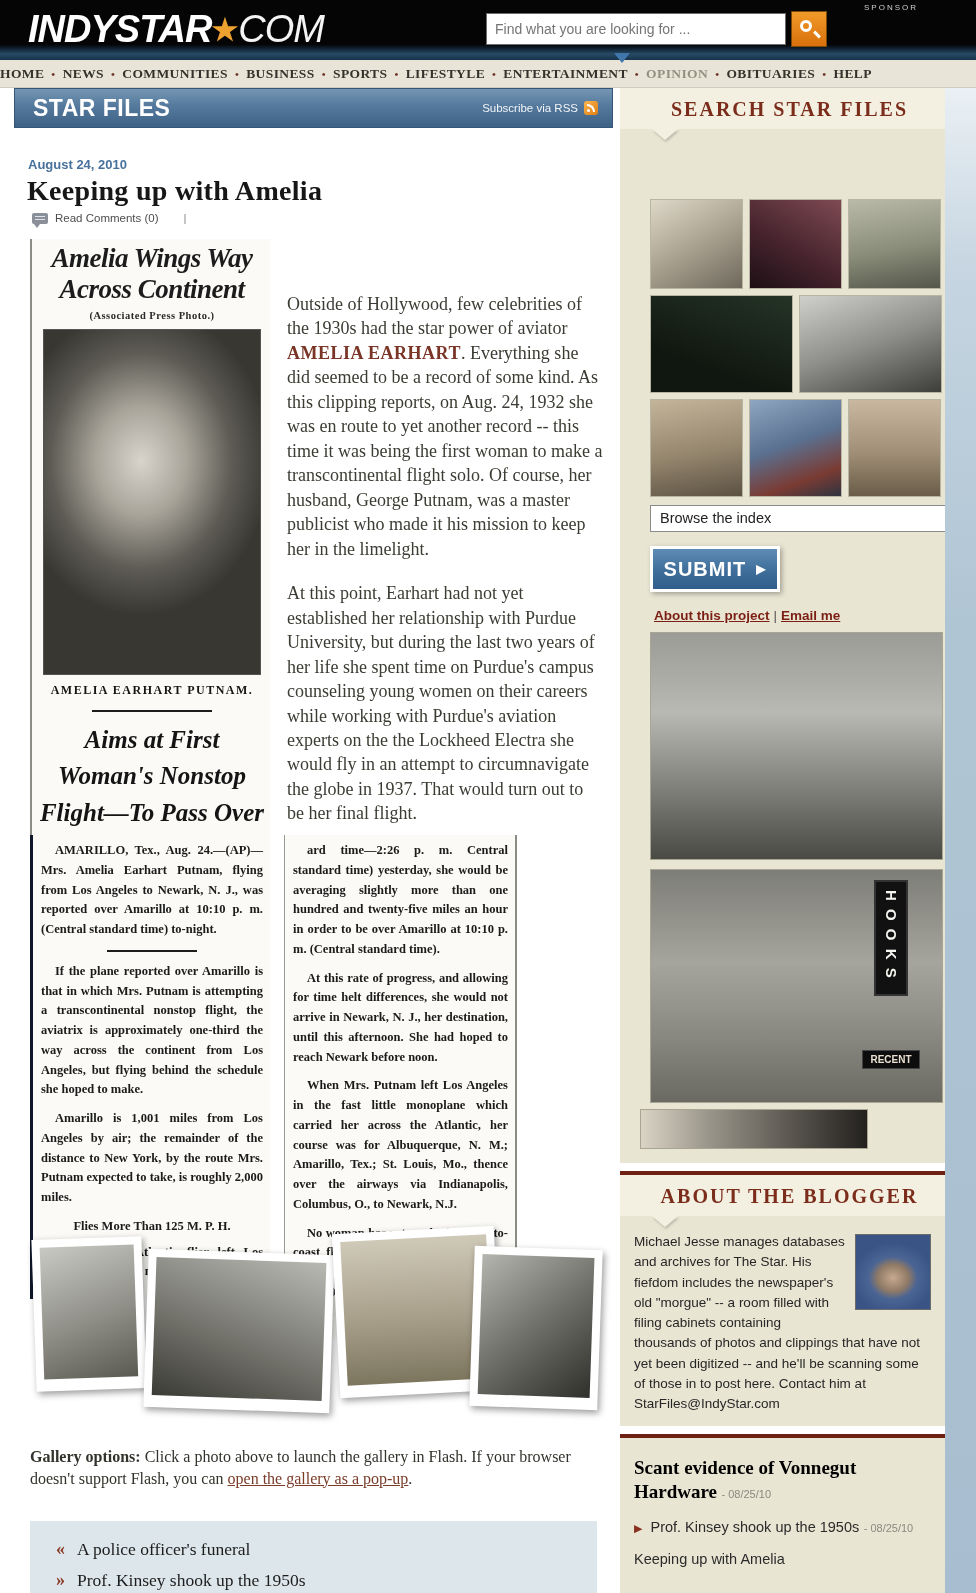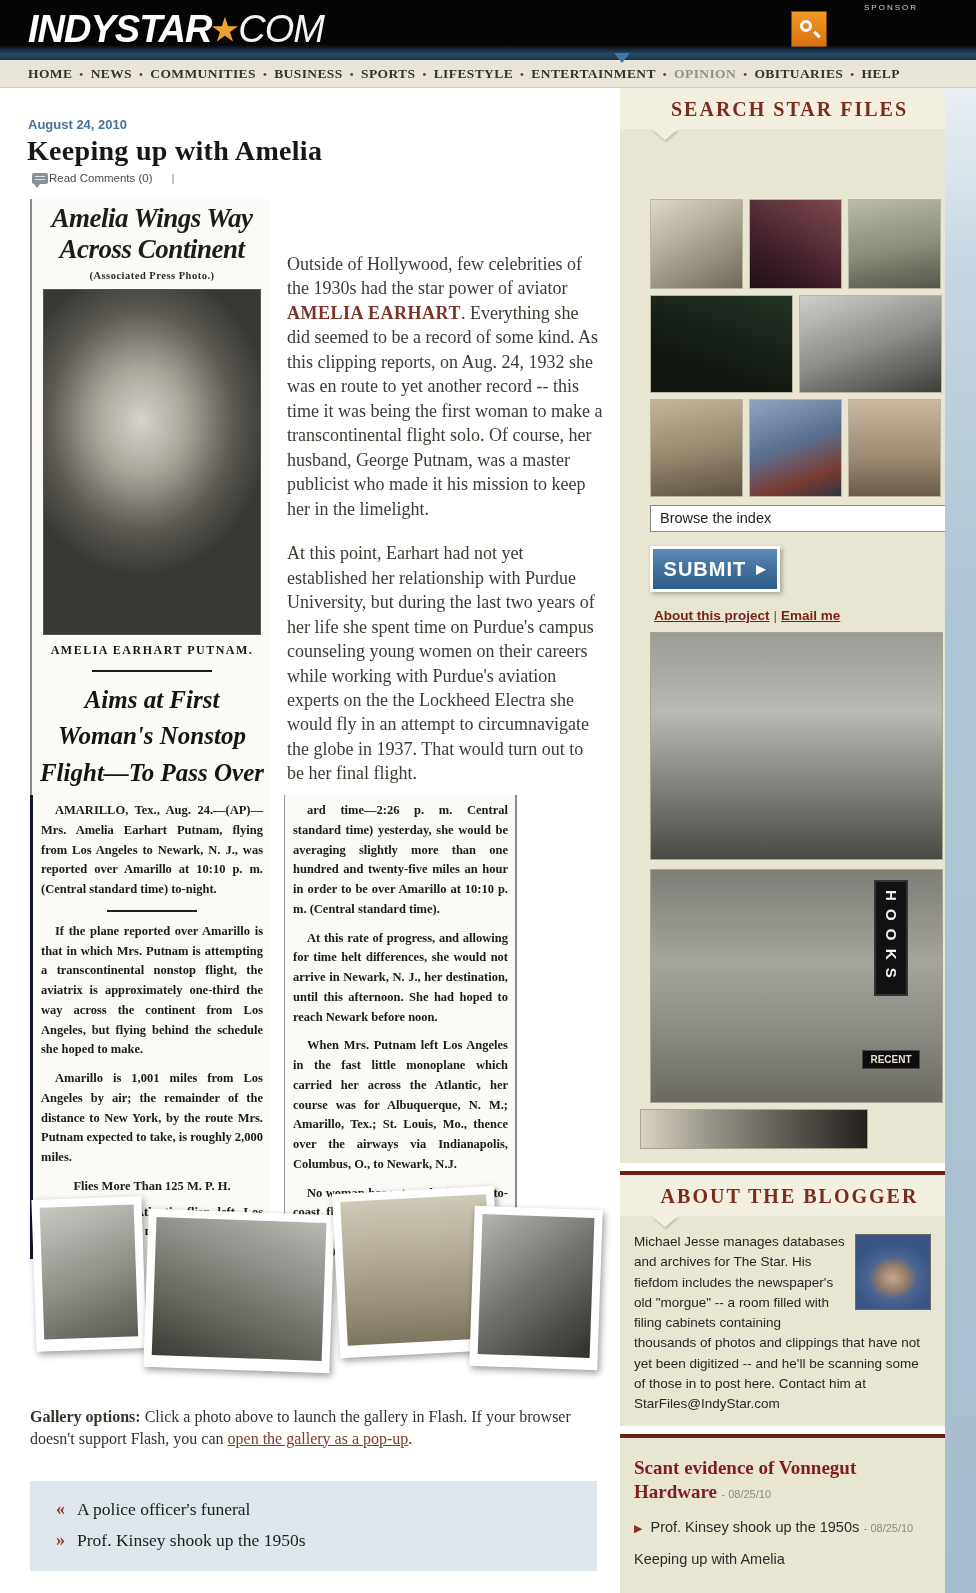--- a/index.html
+++ b/index.html
@@ -17,39 +17,39 @@
   .searchbox { position:absolute; left:486px; top:13px; width:300px; height:32px; border:1px solid #6b6b6b; background:#fff; padding:0 8px; font-size:14px; color:#555; font-family:"Liberation Sans", sans-serif; }
   .searchbtn { position:absolute; left:791px; top:11px; width:36px; height:36px; border:1px solid #7c4a08;
                background:linear-gradient(180deg,#f09a29 0,#d9700c 100%); cursor:pointer; }
   .mag { position:absolute; left:8px; top:8px; width:12px; height:12px; border:3px solid #fff; border-radius:50%; }
   .mag::after { content:""; position:absolute; left:10px; top:10px; width:8px; height:3px; background:#fff; transform:rotate(45deg); }
   .hdr-tri { position:absolute; left:614px; top:53px; width:0; height:0; border-left:8px solid transparent; border-right:8px solid transparent; border-top:10px solid #4176ab; z-index:5; }
 
   
   .nav { position:absolute; left:0; top:60px; width:976px; height:28px; background:#e8e5d8; border-bottom:1px solid #cfccbd;
          font-family:"Liberation Serif", serif; font-weight:bold; font-size:13.5px; color:#33322b;
-         display:flex; align-items:center; padding-left:28px; letter-spacing:.4px; }
+         display:flex; align-items:center; letter-spacing:.4px; }
   .nav span.item { cursor:pointer; }
   .nav span.sep { color:#6e3325; margin:0 7px; font-size:11px; }
   .nav span.active { color:#93917f; cursor:default; }
 
   
   .main { position:absolute; left:14px; top:88px; width:599px; }
 
   .sfbar { height:40px; background:linear-gradient(180deg,#7496b3 0,#54799c 45%,#3d6286 100%); border:1px solid #35567a;
            display:flex; align-items:center; justify-content:space-between; padding:0 14px 0 18px; }
   .sfbar .t { color:#fff; font-weight:bold; font-size:23px; letter-spacing:.5px; }
   .sfbar .sub { color:#f2f5f8; font-size:11.5px; display:flex; align-items:center; gap:6px; }
   .rss { width:14px; height:14px; background:linear-gradient(135deg,#f9b64d 0,#e07c12 100%); border-radius:3px; position:relative; }
   .rss::before { content:""; position:absolute; left:3px; bottom:3px; width:3px; height:3px; background:#fff; border-radius:50%; }
   .rss::after { content:""; position:absolute; left:3px; bottom:3px; width:8px; height:8px; border:2px solid #fff; border-left:none; border-bottom:none; border-radius:0 10px 0 0; box-sizing:border-box; }
 
   .pdate { margin:29px 0 0 14px; color:#48719c; font-size:13px; font-weight:bold; }
   .ptitle { margin:3px 0 0 13px; font-family:"Liberation Serif", serif; font-size:28px; color:#171717; letter-spacing:.3px; }
-  .commentsrow { margin:5px 0 0 18px; display:flex; align-items:center; gap:1px; color:#4d4d4d; font-size:11.5px; }
+  .commentsrow { margin:5px 0 0 18px; display:flex; align-items:center; gap:7px; color:#4d4d4d; font-size:11.5px; }
   .cicon { width:16px; height:11px; background:#8a9099; border-radius:2px; position:relative; }
   .cicon::before { content:""; position:absolute; left:2px; bottom:-4px; border-left:3px solid transparent; border-right:3px solid transparent; border-top:4px solid #8a9099; }
   .cicon::after { content:""; position:absolute; left:3px; top:3px; width:10px; height:1px; background:#dfe3e8; box-shadow:0 3px 0 #dfe3e8; }
   .vbar { color:#888; margin-left:18px; }
 
   
   .cliparea { position:relative; height:977px; margin-top:13px; font-family:"Liberation Serif", serif; }
   .cliptop { position:absolute; left:16px; top:2px; width:240px; background:#fbfaf6; border-left:2px solid #8c8c86; padding:4px 4px 0 6px; }
   .cheadline { font-size:27px; font-weight:bold; font-style:italic; color:#1c1c1c; text-align:center; line-height:1.15; letter-spacing:-.5px; }
   .ccredit { text-align:center; font-size:10.5px; font-weight:bold; color:#2a2a2a; margin-top:5px; letter-spacing:.5px; }
@@ -131,35 +131,36 @@
   .hsign { position:absolute; right:34px; top:10px; width:34px; background:#111; color:#f5f5f0; text-align:center;
            font-weight:bold; font-size:15px; line-height:1.55; padding:8px 0; border:2px solid #333; }
   .dsign { position:absolute; right:22px; top:180px; width:58px; background:#0d0d0d; color:#e8e0d0; text-align:center;
            font-weight:bold; font-size:10px; padding:3px 0; border:1px solid #444; }
   .strip { width:228px; height:40px; border:1px solid #a9a593; margin-top:6px; margin-left:-10px;
            background:linear-gradient(90deg,#d9d4c4 0,#9a958a 30%,#54504a 70%,#23211e 100%); }
   .mrule { height:4px; background:#6e2012; box-shadow:0 1px 0 #3c1008; margin-top:8px; }
   .bio-panel { padding:16px 12px 12px 14px; font-size:13.5px; color:#262626; line-height:1.5; }
   .bio-pic { float:right; width:76px; height:76px; margin:2px 2px 6px 10px; border:1px solid #6b6b6b;
              background:radial-gradient(ellipse 55% 48% at 50% 58%, #c7a98f 0, #8f7a66 38%, #4a6494 60%, #3a5585 100%); }
-  .feat { font-family:"Liberation Serif", serif; font-weight:bold; font-size:19px; color:#7f1d1d; line-height:1.25; }
+  .feat { font-family:"Liberation Serif", serif; font-weight:bold; font-size:19px; color:#000000; line-height:1.25; }
   .fdate, .edate { color:#8a8a80; font-size:11px; font-weight:normal; font-family:"Liberation Sans", sans-serif; }
   .recent-panel { padding:18px 10px 10px 14px; }
   .entry { display:flex; align-items:baseline; gap:8px; margin-top:14px; cursor:pointer; }
   .ebullet { color:#8a3020; font-size:11px; }
   .elabel { font-size:14.5px; color:#2b2b2b; }
   .rightstrip { position:absolute; right:0; top:88px; width:31px; height:1505px;
                 background:linear-gradient(180deg,#eaf0f4 0,#c6d5e1 12%,#b0c5d4 35%,#a8bed0 100%); }
 </style>
 </head>
 <body>
 
 <div class="hdr">
   <div class="sponsor">SPONSOR</div>
   <div class="logo"><span class="lt1">INDYSTAR</span><span class="star">★</span><span class="lt2">COM</span></div>
+  <input class="searchbox" placeholder="Find what you are looking for ..." style="">
   <div class="searchbtn">
       <span class="mag"></span>
     </div>
 </div>
 <div class="hdr-tri"></div>
 
 <div class="nav">
   <span class="item">HOME</span>
     <span class="sep">•</span>
   <span class="item">NEWS</span>
@@ -176,20 +177,27 @@
     <span class="sep">•</span>
   <span class="item active">OPINION</span>
     <span class="sep">•</span>
   <span class="item">OBITUARIES</span>
     <span class="sep">•</span>
   <span class="item">HELP</span>
 </div>
 
 <div class="main">
 
+  <div class="sfbar">
+    <span class="t">STAR FILES</span>
+    <span class="sub">
+        <span>Subscribe via RSS</span>
+        <span class="rss"></span>
+      </span>
+  </div>
 
   <div class="pdate">August 24, 2010</div>
   <h1 class="ptitle">Keeping up with Amelia</h1>
   <div class="commentsrow">
     <span class="cicon"></span>
     <span>Read Comments (0)</span>
     <span class="vbar">|</span>
   </div>
 
   <div class="cliparea">

